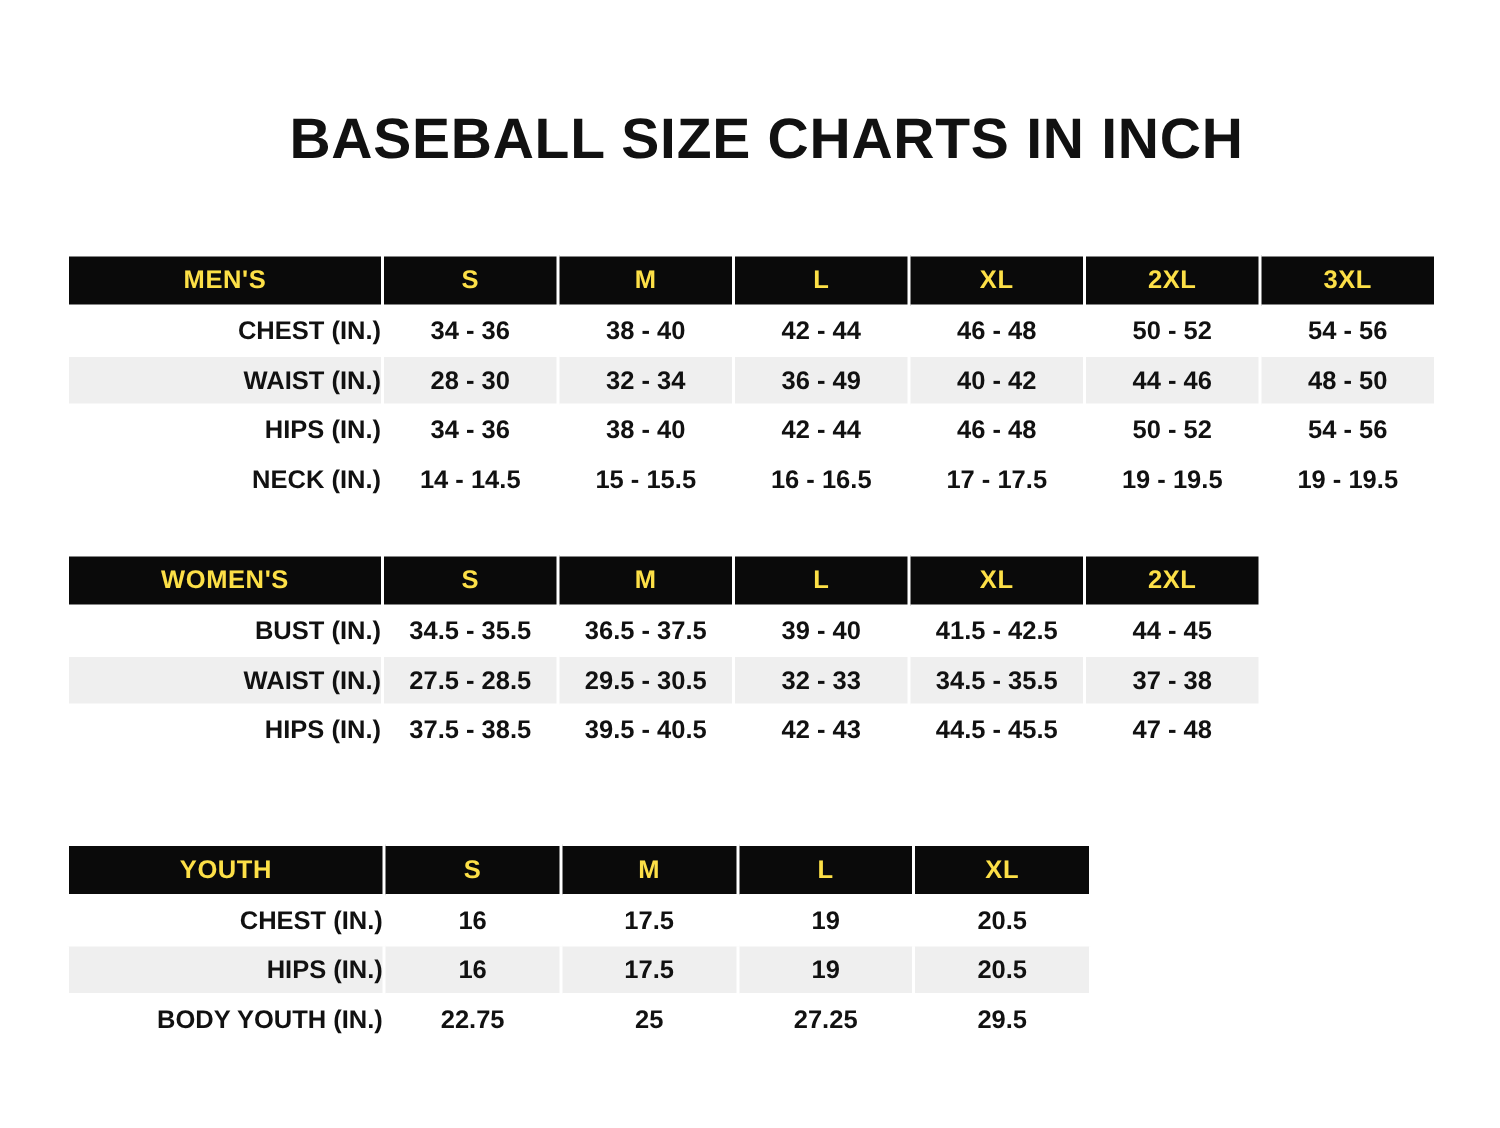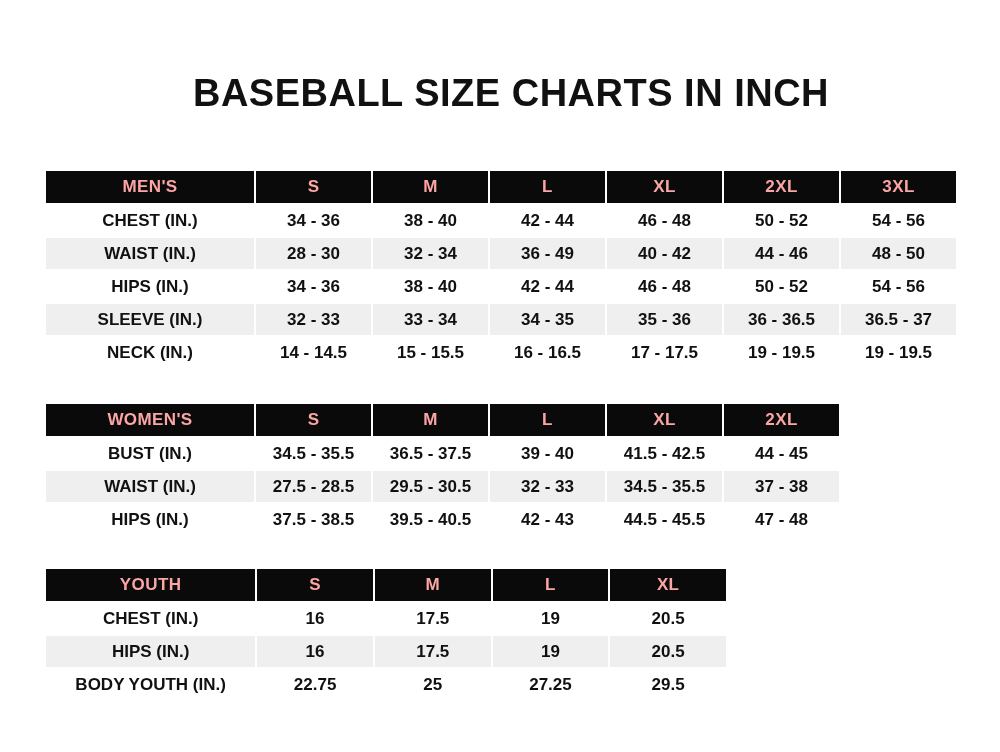--- a/index.html
+++ b/index.html
@@ -34,48 +34,48 @@
     padding: 0 44px;
     margin-top: 54px;
   }
   table {
     border-collapse: collapse;
     table-layout: fixed;
     font-size: 17px;
   }
   table.men   { width: 912px; }
   table.women { width: 792px; }
-  table.youth { width: 684px; }
+  table.youth { width: 684px; margin-top: 28px; }
 
   td, th {
     border: 2px solid #ffffff;
     text-align: center;
     font-weight: bold;
     height: 31px;
     padding: 0;
     white-space: nowrap;
   }
   thead th {
     background: #0a0a0a;
-    color: #fca5a5;
+    color: #fde047;
     letter-spacing: 0.4px;
     height: 32px;
   }
   thead th.rowlabel {
     text-align: center;
   }
   tbody td {
     background: #ffffff;
     color: #111111;
   }
   tbody tr.alt td {
     background: #efefef;
   }
   tbody td.rowlabel {
-    text-align: center;
+    text-align: right;
   }
   .spacer-md { height: 32px; }
   .spacer-sm { height: 30px; }
 
   
   .men col.c0   { width: 210px; }
   .men col.cx   { width: 117px; }
   .women col.c0 { width: 210px; }
   .women col.cx { width: 117px; }
   .youth col.c0 { width: 210px; }
@@ -132,29 +132,20 @@
         </tr>
         <tr>
           <td class="rowlabel">HIPS (IN.)</td>
           <td>34 - 36</td>
           <td>38 - 40</td>
           <td>42 - 44</td>
           <td>46 - 48</td>
           <td>50 - 52</td>
           <td>54 - 56</td>
         </tr>
-        <tr class="alt">
-          <td class="rowlabel">SLEEVE (IN.)</td>
-          <td>32 - 33</td>
-          <td>33 - 34</td>
-          <td>34 - 35</td>
-          <td>35 - 36</td>
-          <td>36 - 36.5</td>
-          <td>36.5 - 37</td>
-        </tr>
         <tr>
           <td class="rowlabel">NECK (IN.)</td>
           <td>14 - 14.5</td>
           <td>15 - 15.5</td>
           <td>16 - 16.5</td>
           <td>17 - 17.5</td>
           <td>19 - 19.5</td>
           <td>19 - 19.5</td>
         </tr>
       </tbody>

